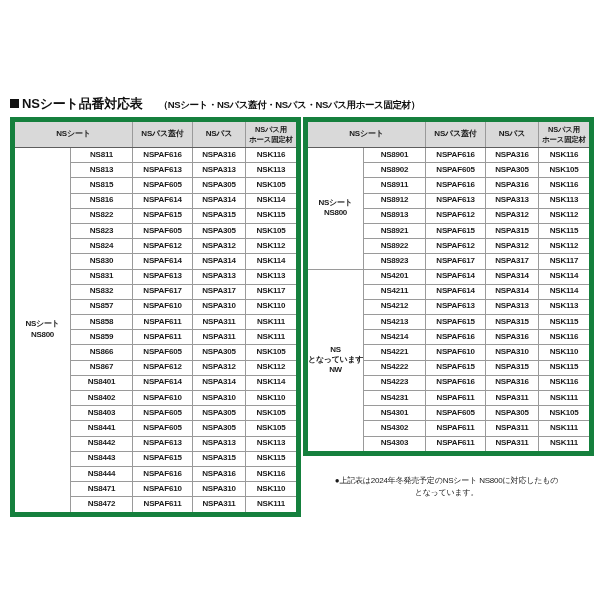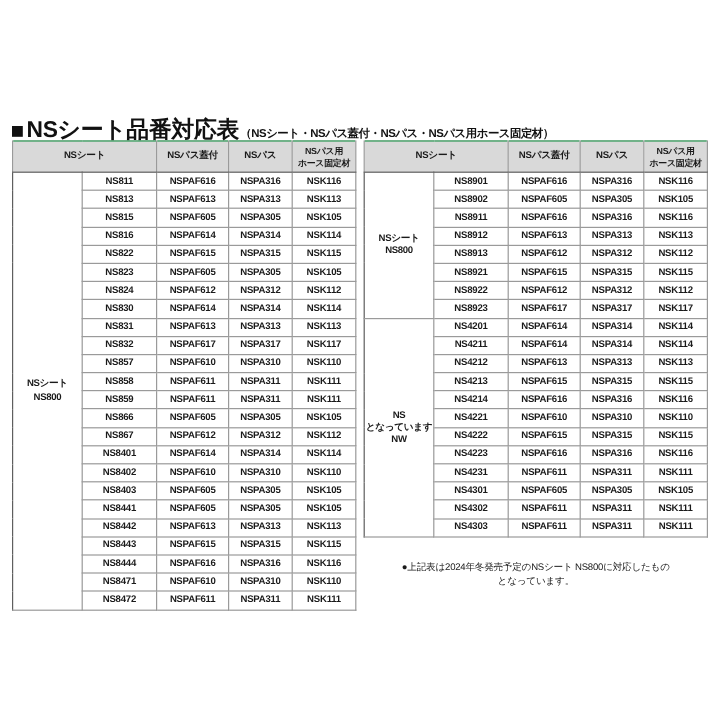--- a/index.html
+++ b/index.html
@@ -35,49 +35,49 @@
     width: 9px;
     height: 9px;
     background: #111111;
     display: inline-block;
     margin-right: 3px;
     flex: 0 0 auto;
     position: relative;
     top: 0px;
   }
   .title-main {
-    font-size: 19px;
+    font-size: 13px;
     font-weight: bold;
     letter-spacing: -0.2px;
     color: #111111;
   }
   .title-sub {
     font-size: 9.5px;
     font-weight: bold;
     letter-spacing: -0.4px;
     color: #111111;
-    margin-left: 1px;
+    margin-left: 16px;
   }
 
   
   .tables {
     display: flex;
     align-items: flex-start;
     gap: 7px;
   }
   .table-block {
     width: 286px;
     flex: 0 0 auto;
   }
 
   table.parts {
     border-collapse: collapse;
     table-layout: fixed;
     width: 286px;
-    border: 1px solid #15803d;
+    border: 5px solid #15803d;
   }
   table.parts td, table.parts th {
     border: 1px solid #9a9a9a;
     padding: 0;
     margin: 0;
     text-align: center;
     vertical-align: middle;
     font-size: 8px;
     font-weight: bold;
     letter-spacing: -0.2px;

